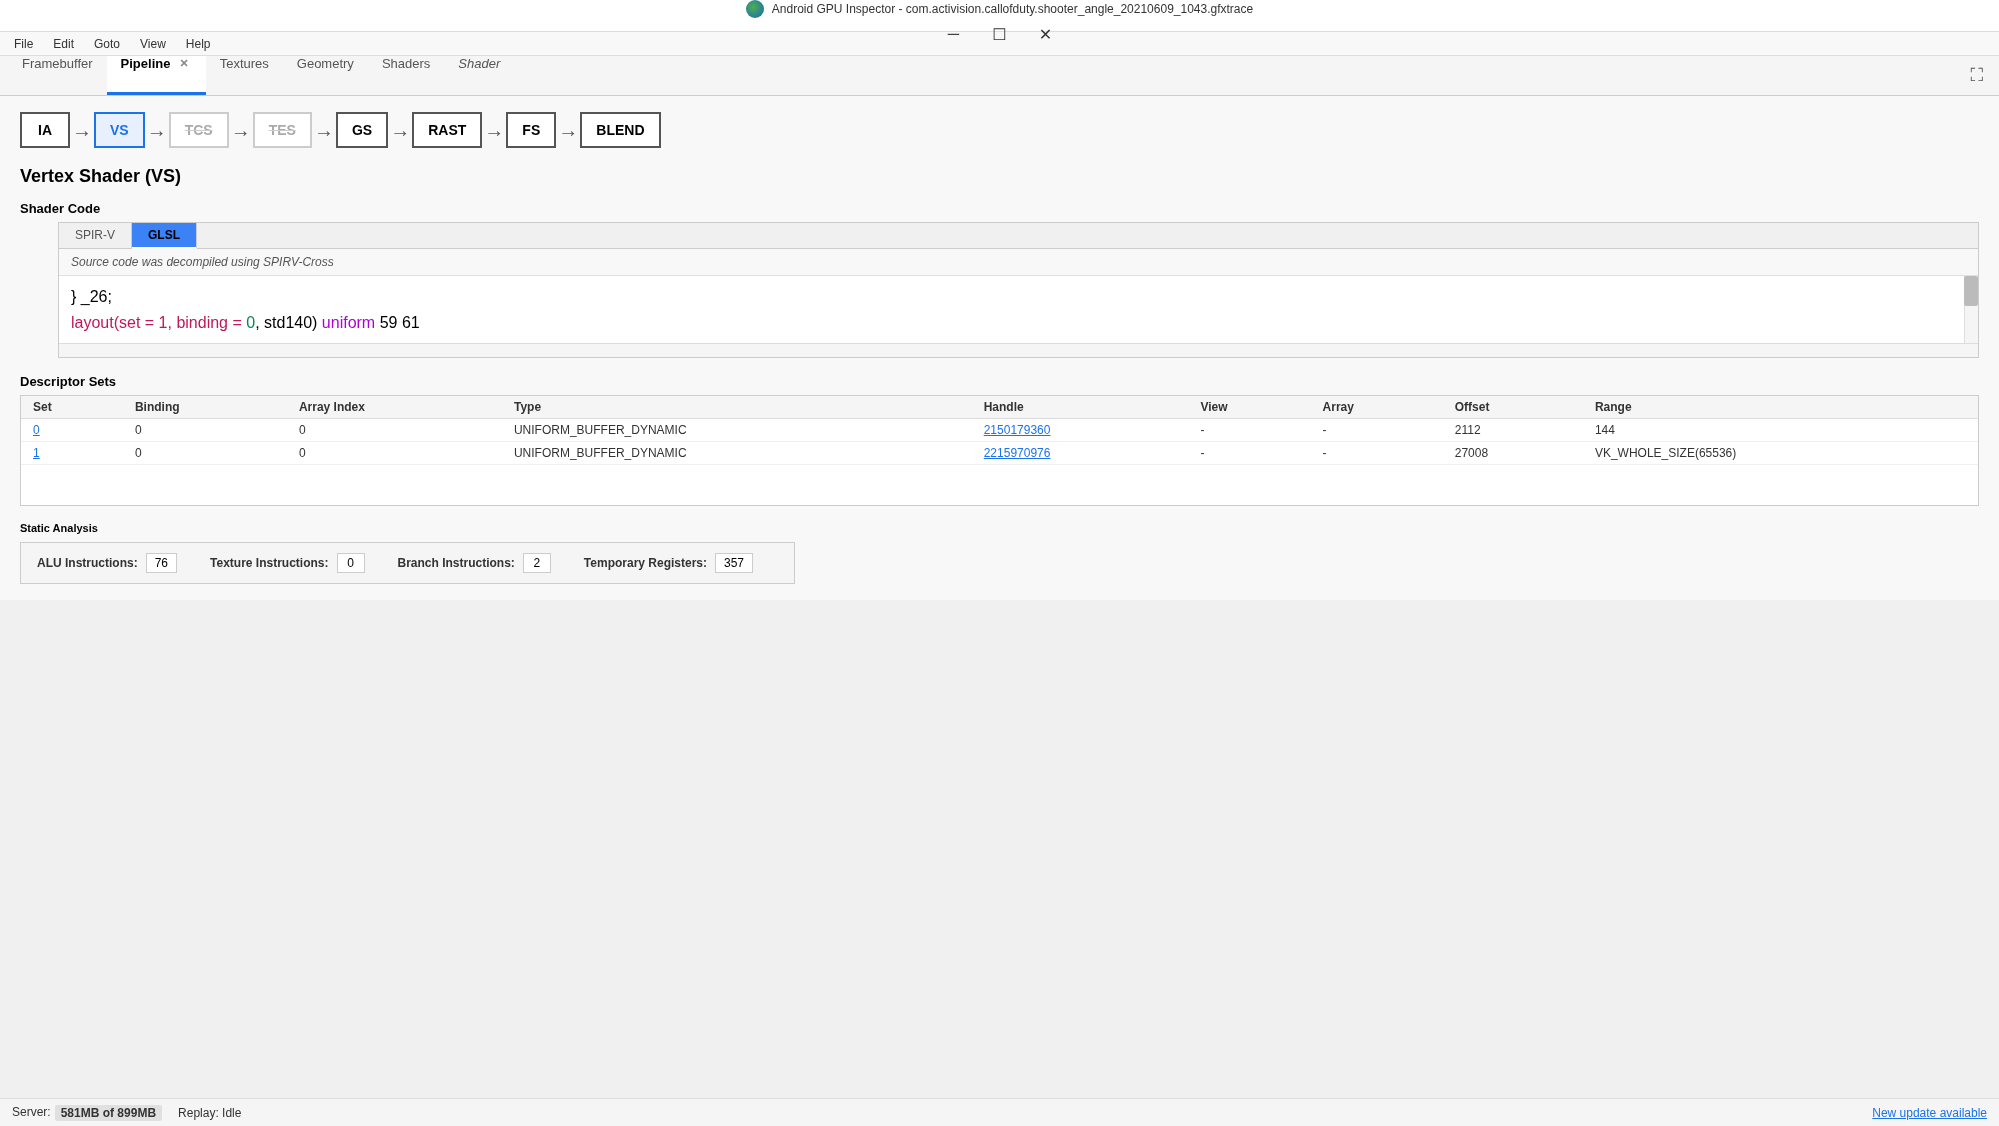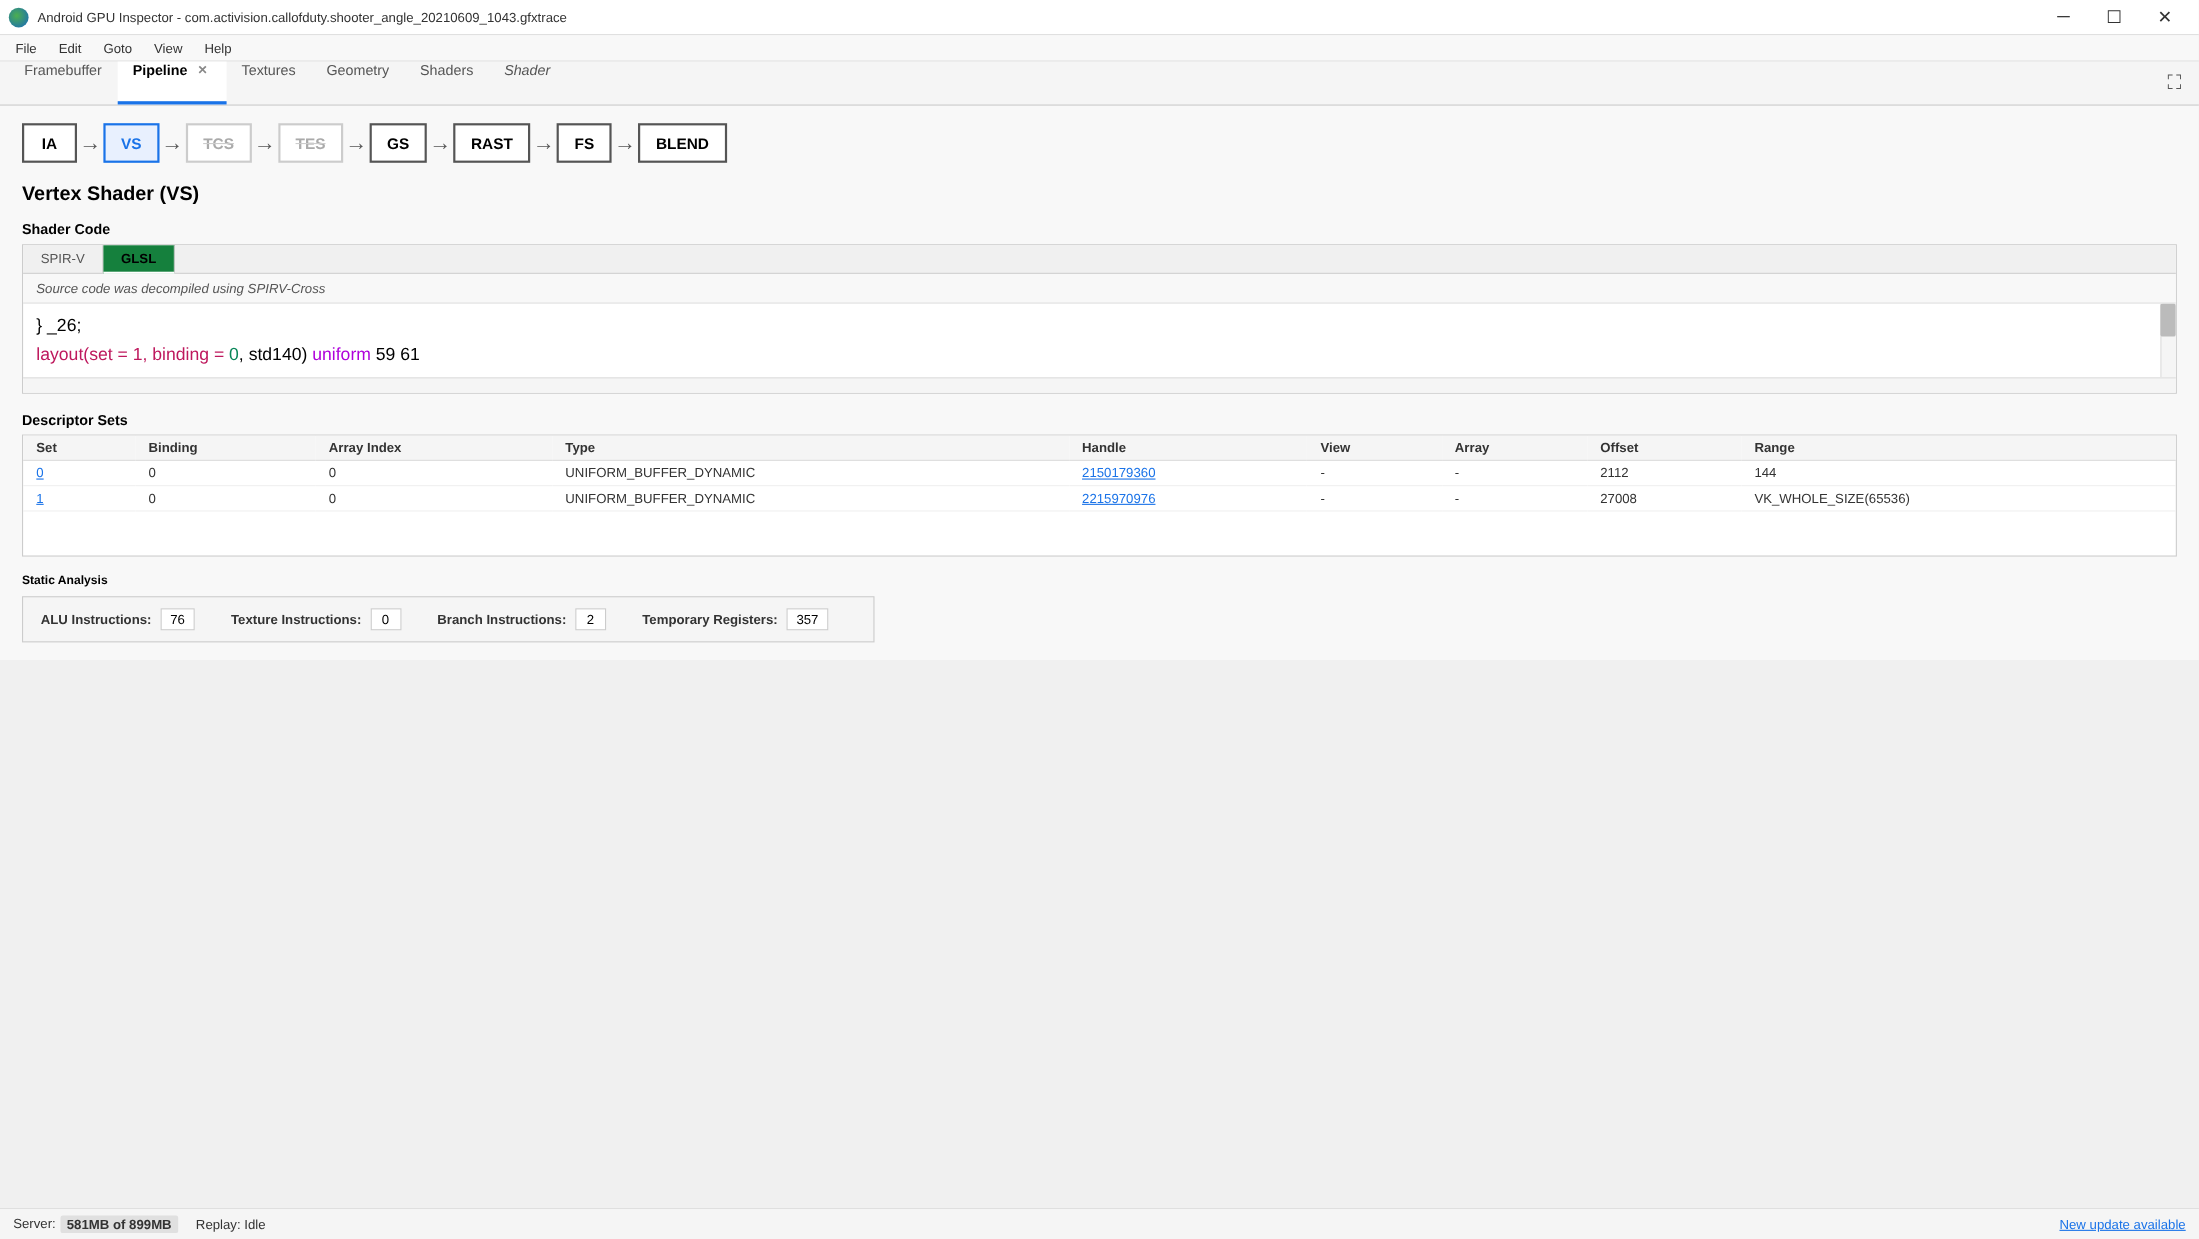--- a/index.html
+++ b/index.html
@@ -14,20 +14,21 @@
     }
     
     .title-bar {
       display: flex;
       align-items: center;
       justify-content: space-between;
       background: #fff;
       border-bottom: 1px solid #ddd;
       height: 32px;
       padding: 0 8px;
+      flex-direction: column;
     }
     .title-bar-left {
       display: flex;
       align-items: center;
       gap: 8px;
     }
     .title-bar-icon {
       width: 18px;
       height: 18px;
       background: radial-gradient(circle at 40% 40%, #4caf50, #1565c0);
@@ -174,30 +175,31 @@
       background: #f0f0f0;
     }
     .code-tab {
       padding: 5px 16px;
       cursor: pointer;
       font-size: 12px;
       color: #555;
       border-right: 1px solid #ccc;
     }
     .code-tab.active {
-      background: #15803d;
+      background: #3b82f6;
       color: #000;
       font-weight: 600;
       border-bottom: 2px solid #fff;
       margin-bottom: -1px;
     }
     .code-box {
       border: 1px solid #ccc;
       background: #fff;
       margin-bottom: 16px;
+      margin-left: 38px;
     }
     .code-header {
       background: #f8f8f8;
       padding: 6px 12px;
       font-size: 12px;
       color: #555;
       border-bottom: 1px solid #e0e0e0;
       font-style: italic;
     }
     .code-content {

